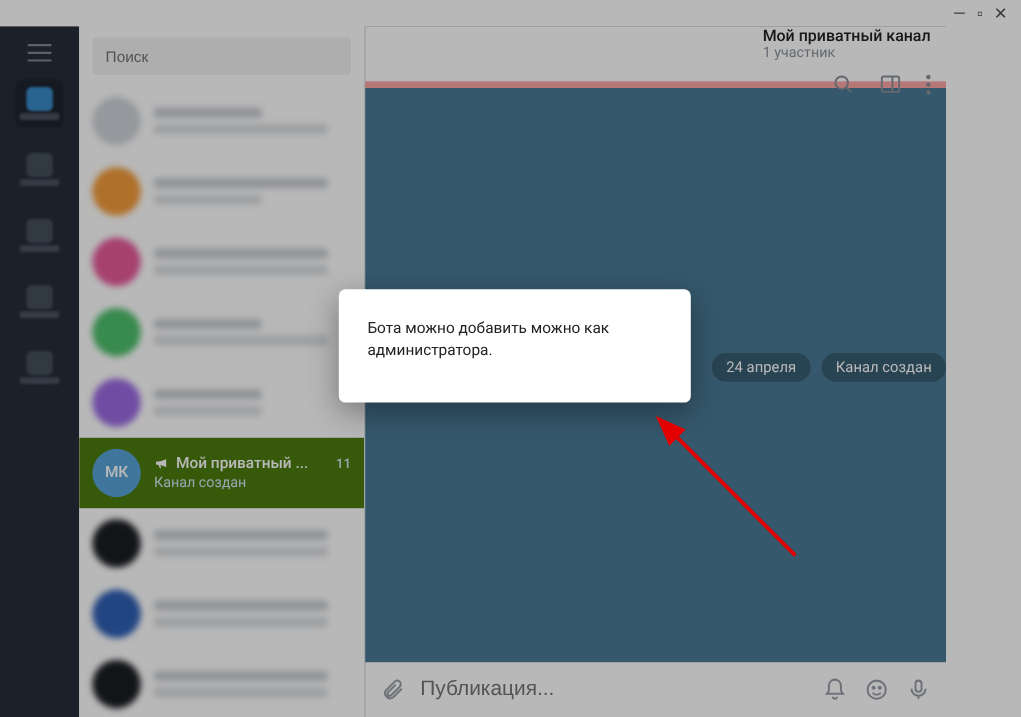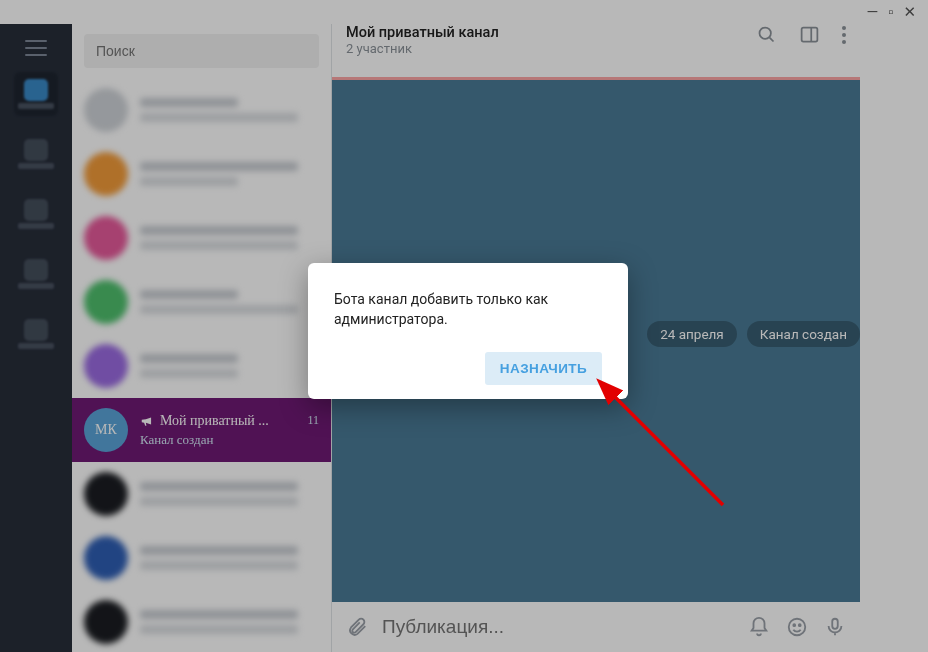--- a/index.html
+++ b/index.html
@@ -27,29 +27,29 @@
   .chat-items { flex: 1; overflow: hidden; }
   .chat-item { display: flex; align-items: center; gap: 12px; padding: 9px 12px; height: 64px; }
   .chat-item.blur { filter: blur(3px); }
   .avatar { width: 44px; height: 44px; border-radius: 50%; flex: 0 0 44px; display: flex; align-items: center; justify-content: center; color: #fff; font-size: 14px; font-weight: 500; }
   .chat-lines { flex: 1; display: flex; flex-direction: column; gap: 6px; }
   .line { height: 9px; border-radius: 3px; background: #c7cbd1; }
   .line.short { width: 55%; }
   .line.long { width: 88%; }
   .line.sub { background: #d9dce0; }
 
-  .chat-item.selected { background: #701a75; font-family: Liberation Serif, serif; }
+  .chat-item.selected { background: #4d7c0f; }
   .chat-item.selected .title-row { display: flex; align-items: center; gap: 6px; color: #fff; font-size: 14px; font-weight: 500; }
   .chat-item.selected .title-row .meg { width: 14px; height: 14px; }
   .chat-item.selected .sub-row { color: #d3e7f5; font-size: 13px; }
   .chat-item.selected .time { color: #d3e7f5; font-size: 12px; margin-left: auto; }
   .chat-item.selected .avatar { background: #5aa4d9; }
 
   .main { flex: 1; display: flex; flex-direction: column; background: #4a7b96; position: relative; }
-  .main-header { height: 56px; background: #fff; border-bottom: 3px solid #fca5a5; display: flex; align-items: flex-start; padding: 0 14px; gap: 10px; }
+  .main-header { height: 56px; background: #fff; border-bottom: 6px solid #fca5a5; display: flex; align-items: flex-end; padding: 0 14px; gap: 10px; flex-direction: column; }
   .mh-titles { display: flex; flex-direction: column; }
   .mh-title { font-size: 14.5px; font-weight: 500; color: #222; }
   .mh-sub { font-size: 13px; color: #8b9299; }
   .mh-icons { margin-left: auto; display: flex; gap: 22px; align-items: center; color: #8b9299; }
   .mh-icons svg { width: 21px; height: 21px; cursor: pointer; }
   .dots { display: flex; flex-direction: column; gap: 3px; cursor: pointer; }
   .dots span { width: 4px; height: 4px; border-radius: 50%; background: #8b9299; }
 
   .main-body { flex: 1; display: flex; flex-direction: row; align-items: center; justify-content: flex-end; padding-bottom: 14px; gap: 10px; }
   .pill { background: rgba(0,0,0,.24); color: #fff; font-size: 13.5px; padding: 5px 13px; border-radius: 13px; }
@@ -185,21 +185,21 @@
             <div class="line long sub"></div>
           </div>
         </div>
     </div>
   </div>
 
   <div class="main">
     <div class="main-header">
       <div class="mh-titles">
         <div class="mh-title">Мой приватный канал</div>
-        <div class="mh-sub">2 участник</div>
+        <div class="mh-sub">1 участник</div>
       </div>
       <div class="mh-icons">
         <svg viewBox="0 0 24 24" fill="none" stroke="currentColor" stroke-width="2">
             <circle cx="10.5" cy="10.5" r="6.5"></circle>
             <line x1="20" y1="20" x2="15.5" y2="15.5"></line>
           </svg>
         <svg viewBox="0 0 24 24" fill="none" stroke="currentColor" stroke-width="2">
             <rect x="3" y="4" width="18" height="16" rx="2"></rect>
             <line x1="14" y1="4" x2="14" y2="20"></line>
           </svg>
@@ -238,23 +238,22 @@
           </svg>
       </div>
     </div>
   </div>
 
 </div>
 
 <div class="dim-overlay"></div>
 
 <div class="modal">
-  <div class="modal-text">Бота канал добавить только как администратора.</div>
+  <div class="modal-text">Бота можно добавить можно как администратора.</div>
   <div class="modal-buttons">
-    <button class="mbtn primary">НАЗНАЧИТЬ</button>
   </div>
 </div>
 
 <svg class="arrow" style="left:593px; top:375px;" width="150" height="150">
   <defs>
       <marker id="ah" markerWidth="10" markerHeight="10" refX="2" refY="3" orient="auto">
         <path d="M0,0 L0,6 L8,3 z" fill="#e20000"></path>
       </marker>
     </defs>
   <line x1="130" y1="130" x2="18" y2="18" stroke="#e20000" stroke-width="3.5" marker-end="url(#ah)"></line>

